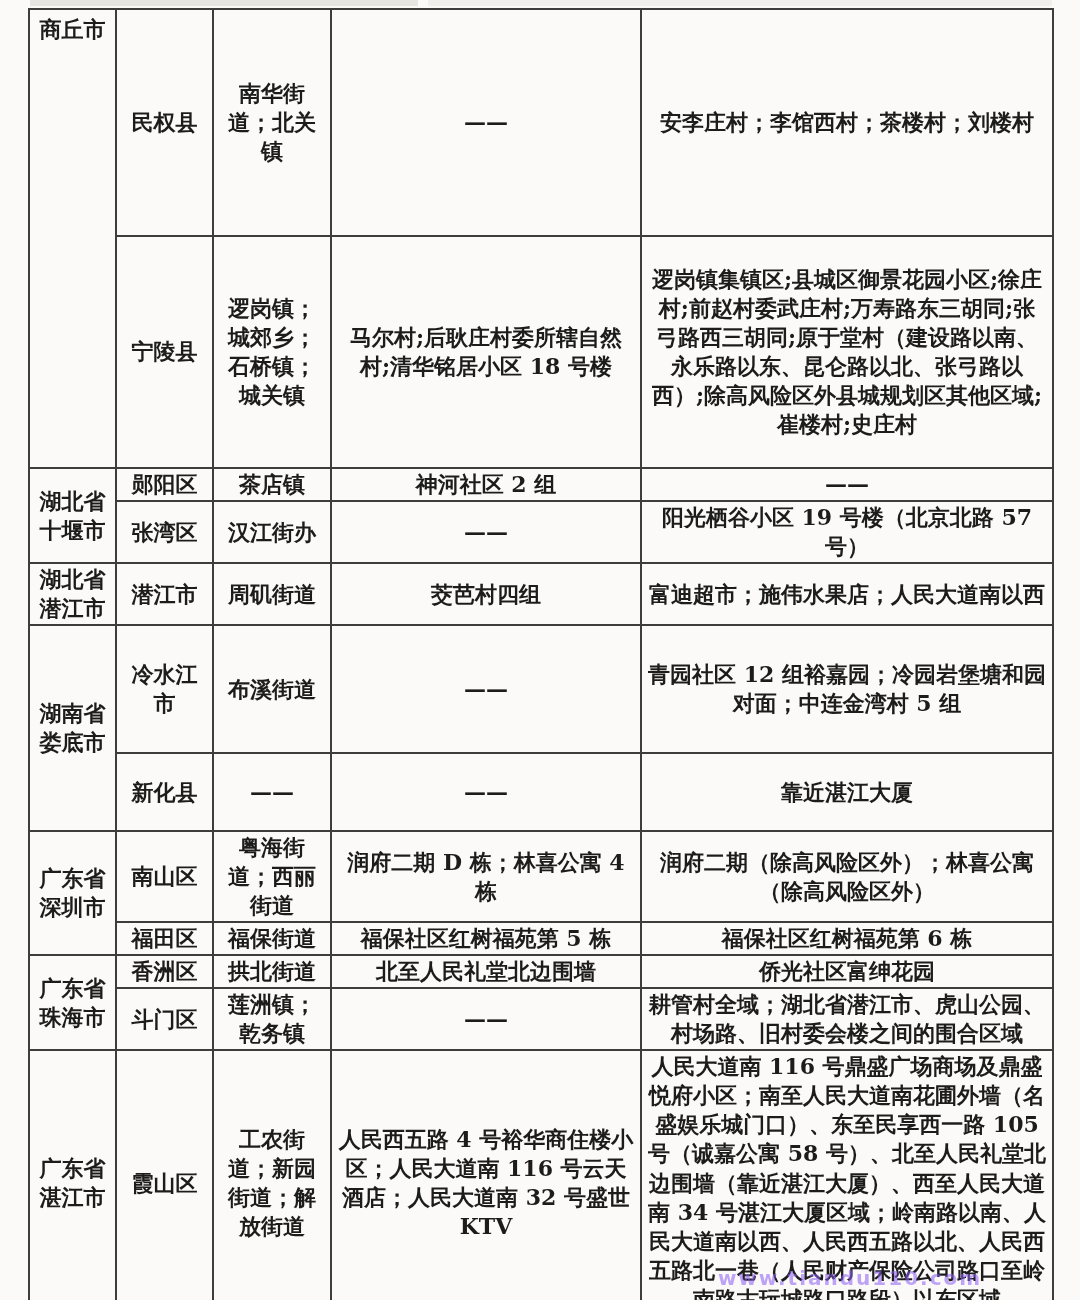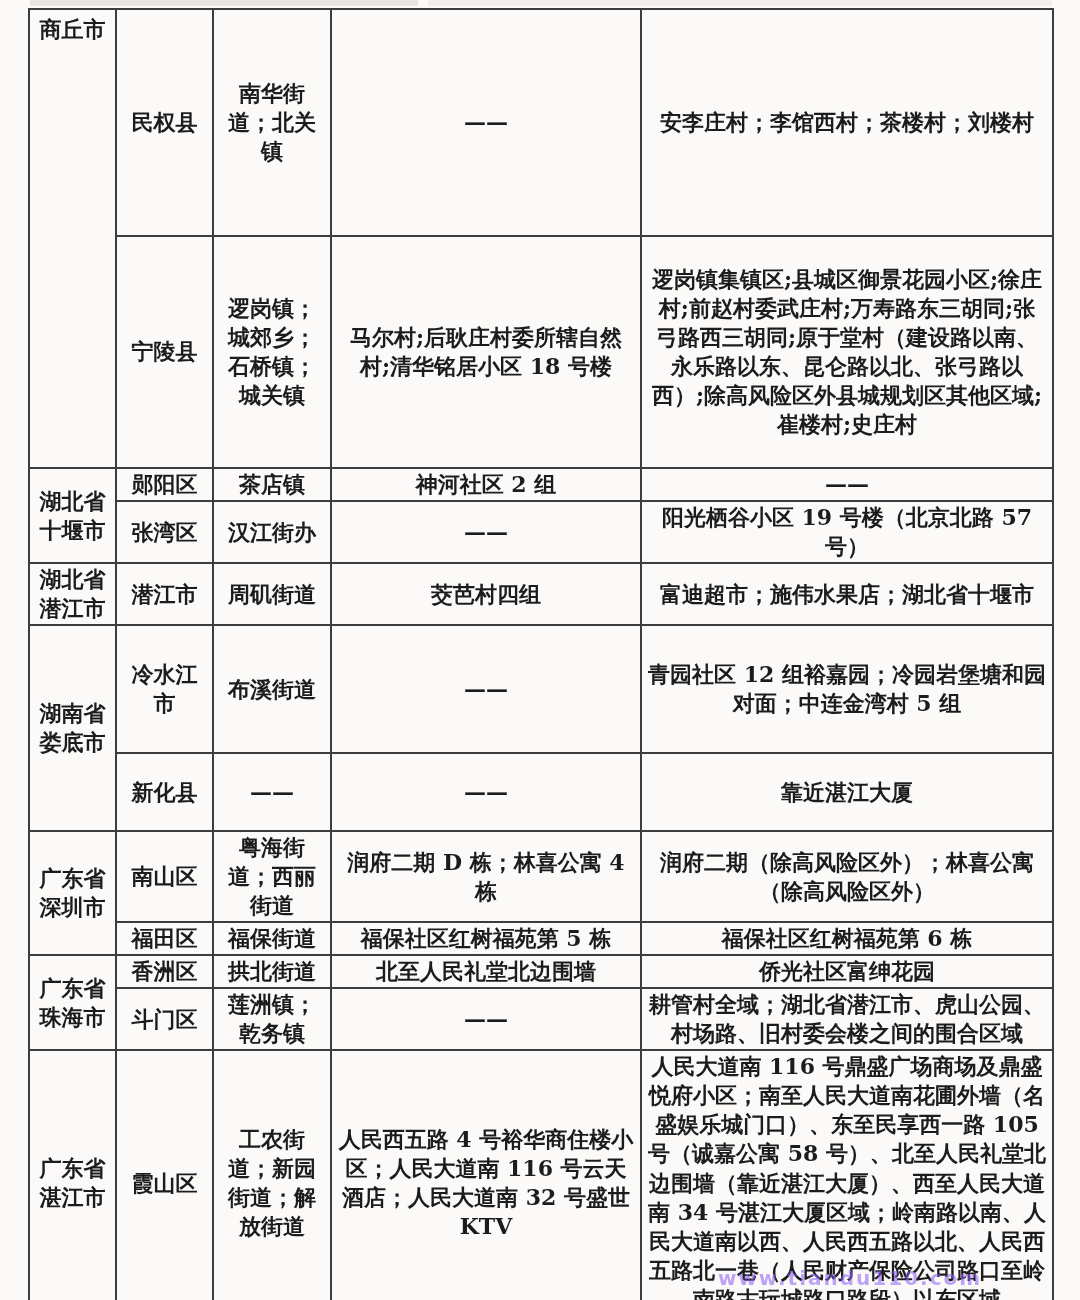--- a/index.html
+++ b/index.html
@@ -72,21 +72,21 @@
       <td>张湾区</td>
       <td>汉江街办</td>
       <td>——</td>
       <td>阳光栖谷小区 19 号楼（北京北路 57 号）</td>
     </tr>
     <tr style="height:61px">
       <td>湖北省潜江市</td>
       <td>潜江市</td>
       <td>周矶街道</td>
       <td>茭芭村四组</td>
-      <td>富迪超市；施伟水果店；湖北省十堰市</td>
+      <td>富迪超市；施伟水果店；人民大道南以西</td>
     </tr>
     <tr style="height:128px">
       <td rowspan="2">湖南省娄底市</td>
       <td>冷水江市</td>
       <td>布溪街道</td>
       <td>——</td>
       <td>青园社区 12 组裕嘉园；冷园岩堡塘和园对面；中连金湾村 5 组</td>
     </tr>
     <tr style="height:78px">
       <td>新化县</td>

